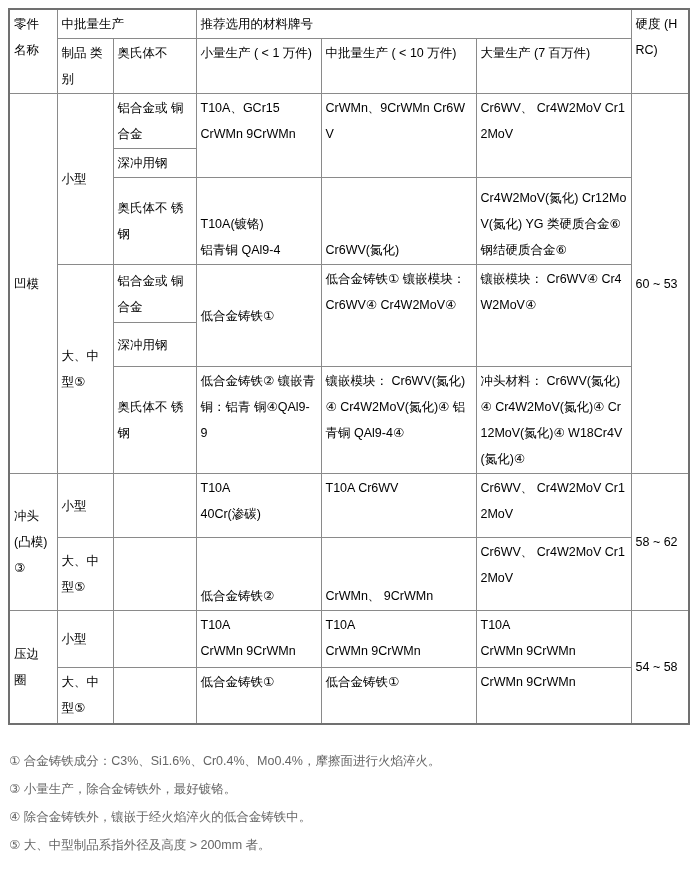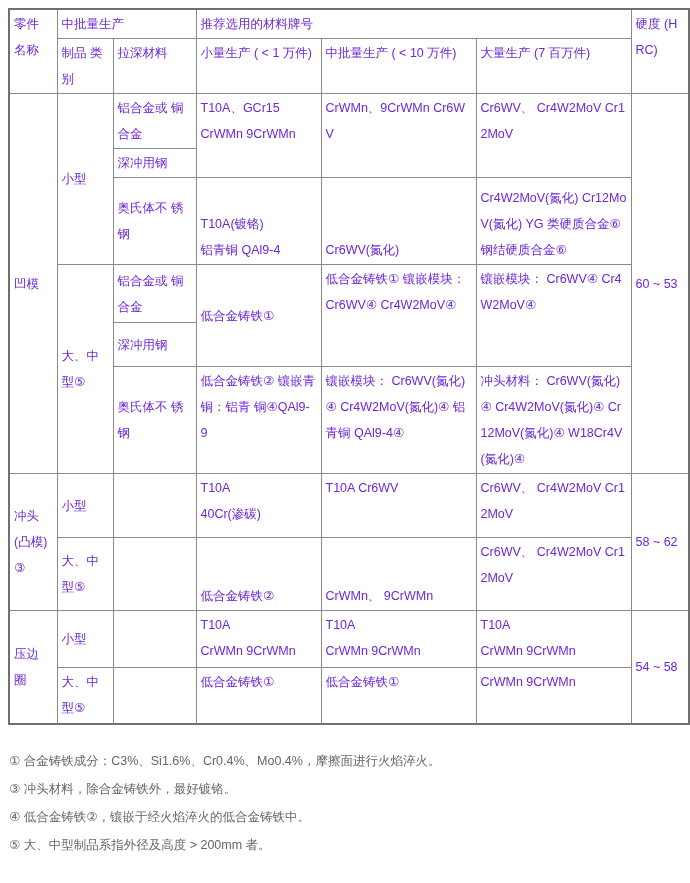--- a/index.html
+++ b/index.html
@@ -17,21 +17,21 @@
     border-collapse: collapse;
     table-layout: fixed;
     width: 680px;
     border: 2px solid #707070;
   }
   table.spec td {
     border: 1px solid #8a8a8a;
     padding: 1px 4px;
     font-size: 12.5px;
     line-height: 26px;
-    color: #6d28d9;
+    color: #000000;
     vertical-align: middle;
     word-break: break-all;
     white-space: pre-wrap;
     background: #ffffff;
   }
   .footnotes {
     margin-top: 22px;
     padding-left: 1px;
   }
   .footnotes p {
@@ -61,21 +61,21 @@
     <tbody>
         <tr style="height:26px">
       <td rowspan="2" style="vertical-align:top">零件 名称</td>
       <td colspan="2">中批量生产</td>
       <td colspan="3">推荐选用的材料牌号</td>
       <td rowspan="2" style="vertical-align:top">硬度 (HRC)</td>
     </tr>
 
     <tr style="height:46px">
       <td style="vertical-align:top">制品 类别</td>
-      <td style="vertical-align:top">拉深材料</td>
+      <td style="vertical-align:top">奥氏体不</td>
       <td style="vertical-align:top">小量生产 ( &lt; 1 万件)</td>
       <td style="vertical-align:top">中批量生产 ( &lt; 10 万件)</td>
       <td style="vertical-align:top">大量生产 (7 百万件)</td>
     </tr>
 
     <tr style="height:48px">
       <td rowspan="6">凹模</td>
       <td rowspan="3">小型</td>
       <td>铝合金或 铜合金</td>
       <td rowspan="2" style="vertical-align:top">T10A、GCr15
@@ -153,19 +153,19 @@
       <td></td>
       <td style="vertical-align:top">低合金铸铁①</td>
       <td style="vertical-align:top">低合金铸铁①</td>
       <td style="vertical-align:top">CrWMn 9CrWMn</td>
     </tr>
   </tbody>
     </table>
 
   <div class="footnotes">
     <p>① 合金铸铁成分：C3%、Si1.6%、Cr0.4%、Mo0.4%，摩擦面进行火焰淬火。</p>
-    <p>③ 冲头材料，除合金铸铁外，最好镀铬。</p>
-    <p>④ 低合金铸铁②，镶嵌于经火焰淬火的低合金铸铁中。</p>
+    <p>③ 小量生产，除合金铸铁外，最好镀铬。</p>
+    <p>④ 除合金铸铁外，镶嵌于经火焰淬火的低合金铸铁中。</p>
     <p>⑤ 大、中型制品系指外径及高度 &gt; 200mm 者。</p>
 
   </div>
 
 </div>
 
 </body></html>

